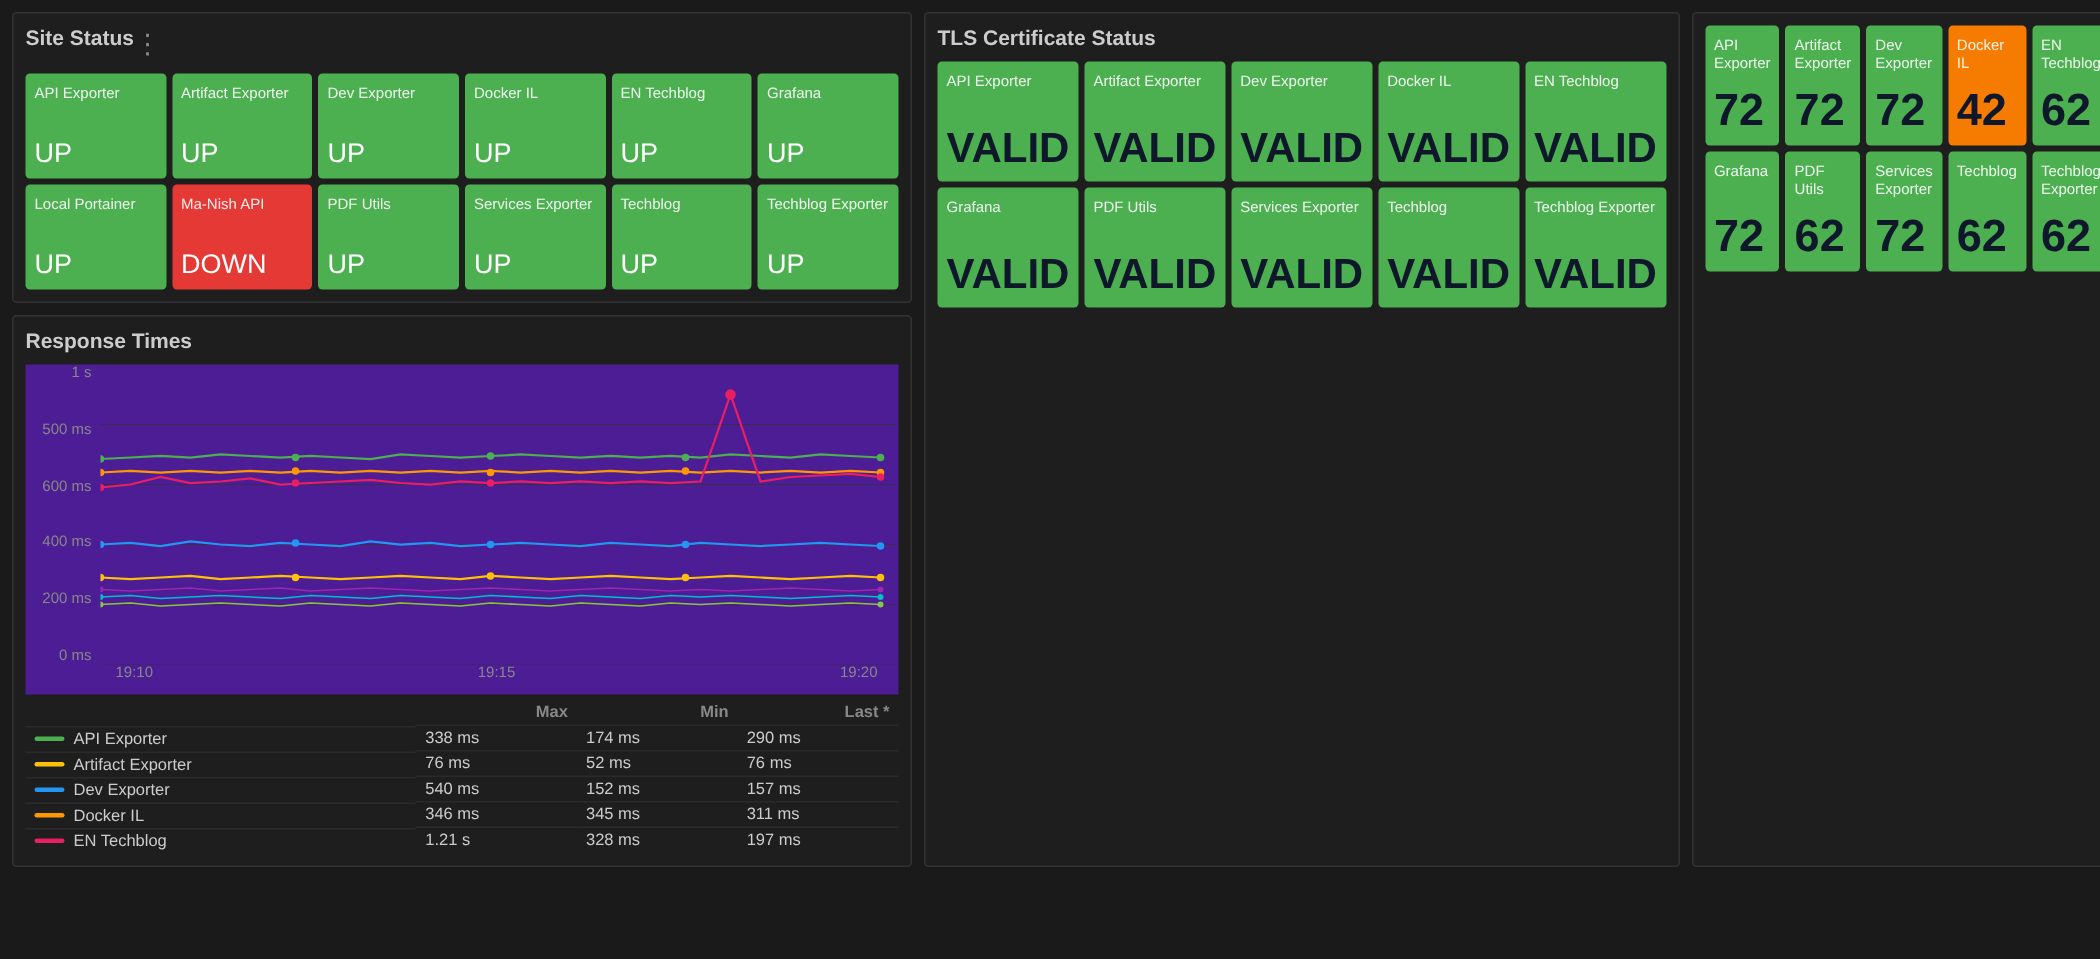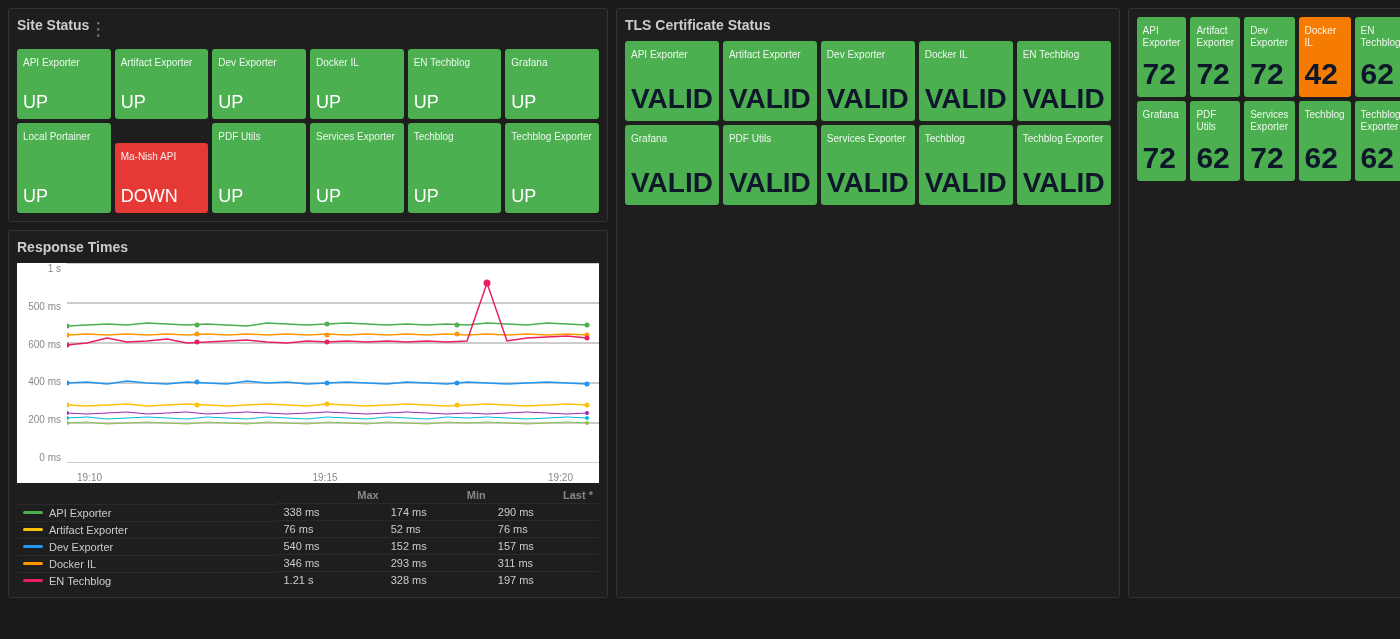--- a/index.html
+++ b/index.html
@@ -62,41 +62,40 @@
       background: #4caf50;
       border-radius: 3px;
       padding: 8px 6px;
       min-height: 70px;
       display: flex;
       flex-direction: column;
       justify-content: space-between;
     }
     .status-tile.down {
       background: #e53935;
-      margin-top: 20px;
     }
     .status-tile .service-name {
       font-size: 10px;
       color: #fff;
       opacity: 0.9;
       line-height: 1.2;
     }
     .status-tile .status-text {
       font-size: 18px;
       font-weight: normal;
       color: #fff;
       line-height: 1;
       margin-top: 4px;
     }
 
     
     .chart-area {
       position: relative;
       height: 220px;
-      background: #ffffff;
+      background: #4c1d95;
     }
     .chart-y-labels {
       position: absolute;
       left: 0;
       top: 0;
       bottom: 20px;
       width: 50px;
       display: flex;
       flex-direction: column;
       justify-content: space-between;
@@ -108,26 +107,26 @@
     .chart-svg-container {
       position: absolute;
       left: 50px;
       right: 0;
       top: 0;
       bottom: 20px;
     }
     .chart-x-labels {
       position: absolute;
       left: 50px;
-      right: 16px;
+      right: 4px;
       bottom: 0;
       height: 20px;
       display: flex;
       justify-content: space-between;
-      align-items: flex-end;
+      align-items: flex-start;
       color: #888;
       font-size: 10px;
       padding: 0 10px;
     }
 
     
     .legend-table {
       width: 100%;
       border-collapse: collapse;
       margin-top: 4px;
@@ -359,21 +358,21 @@
   </tr>
             <tr class="legend-row">
     <td><span class="legend-color" style="background:#2196f3"></span>Dev Exporter</td>
     <td class="num">540 ms</td>
     <td class="num">152 ms</td>
     <td class="num">157 ms</td>
   </tr>
             <tr class="legend-row">
     <td><span class="legend-color" style="background:#ff9800"></span>Docker IL</td>
     <td class="num">346 ms</td>
-    <td class="num">293 ms</td>
+    <td class="num">345 ms</td>
     <td class="num">311 ms</td>
   </tr>
             <tr class="legend-row">
     <td><span class="legend-color" style="background:#e91e63"></span>EN Techblog</td>
     <td class="num">1.21 s</td>
     <td class="num">328 ms</td>
     <td class="num">197 ms</td>
   </tr>
           </tbody>
       </table>

